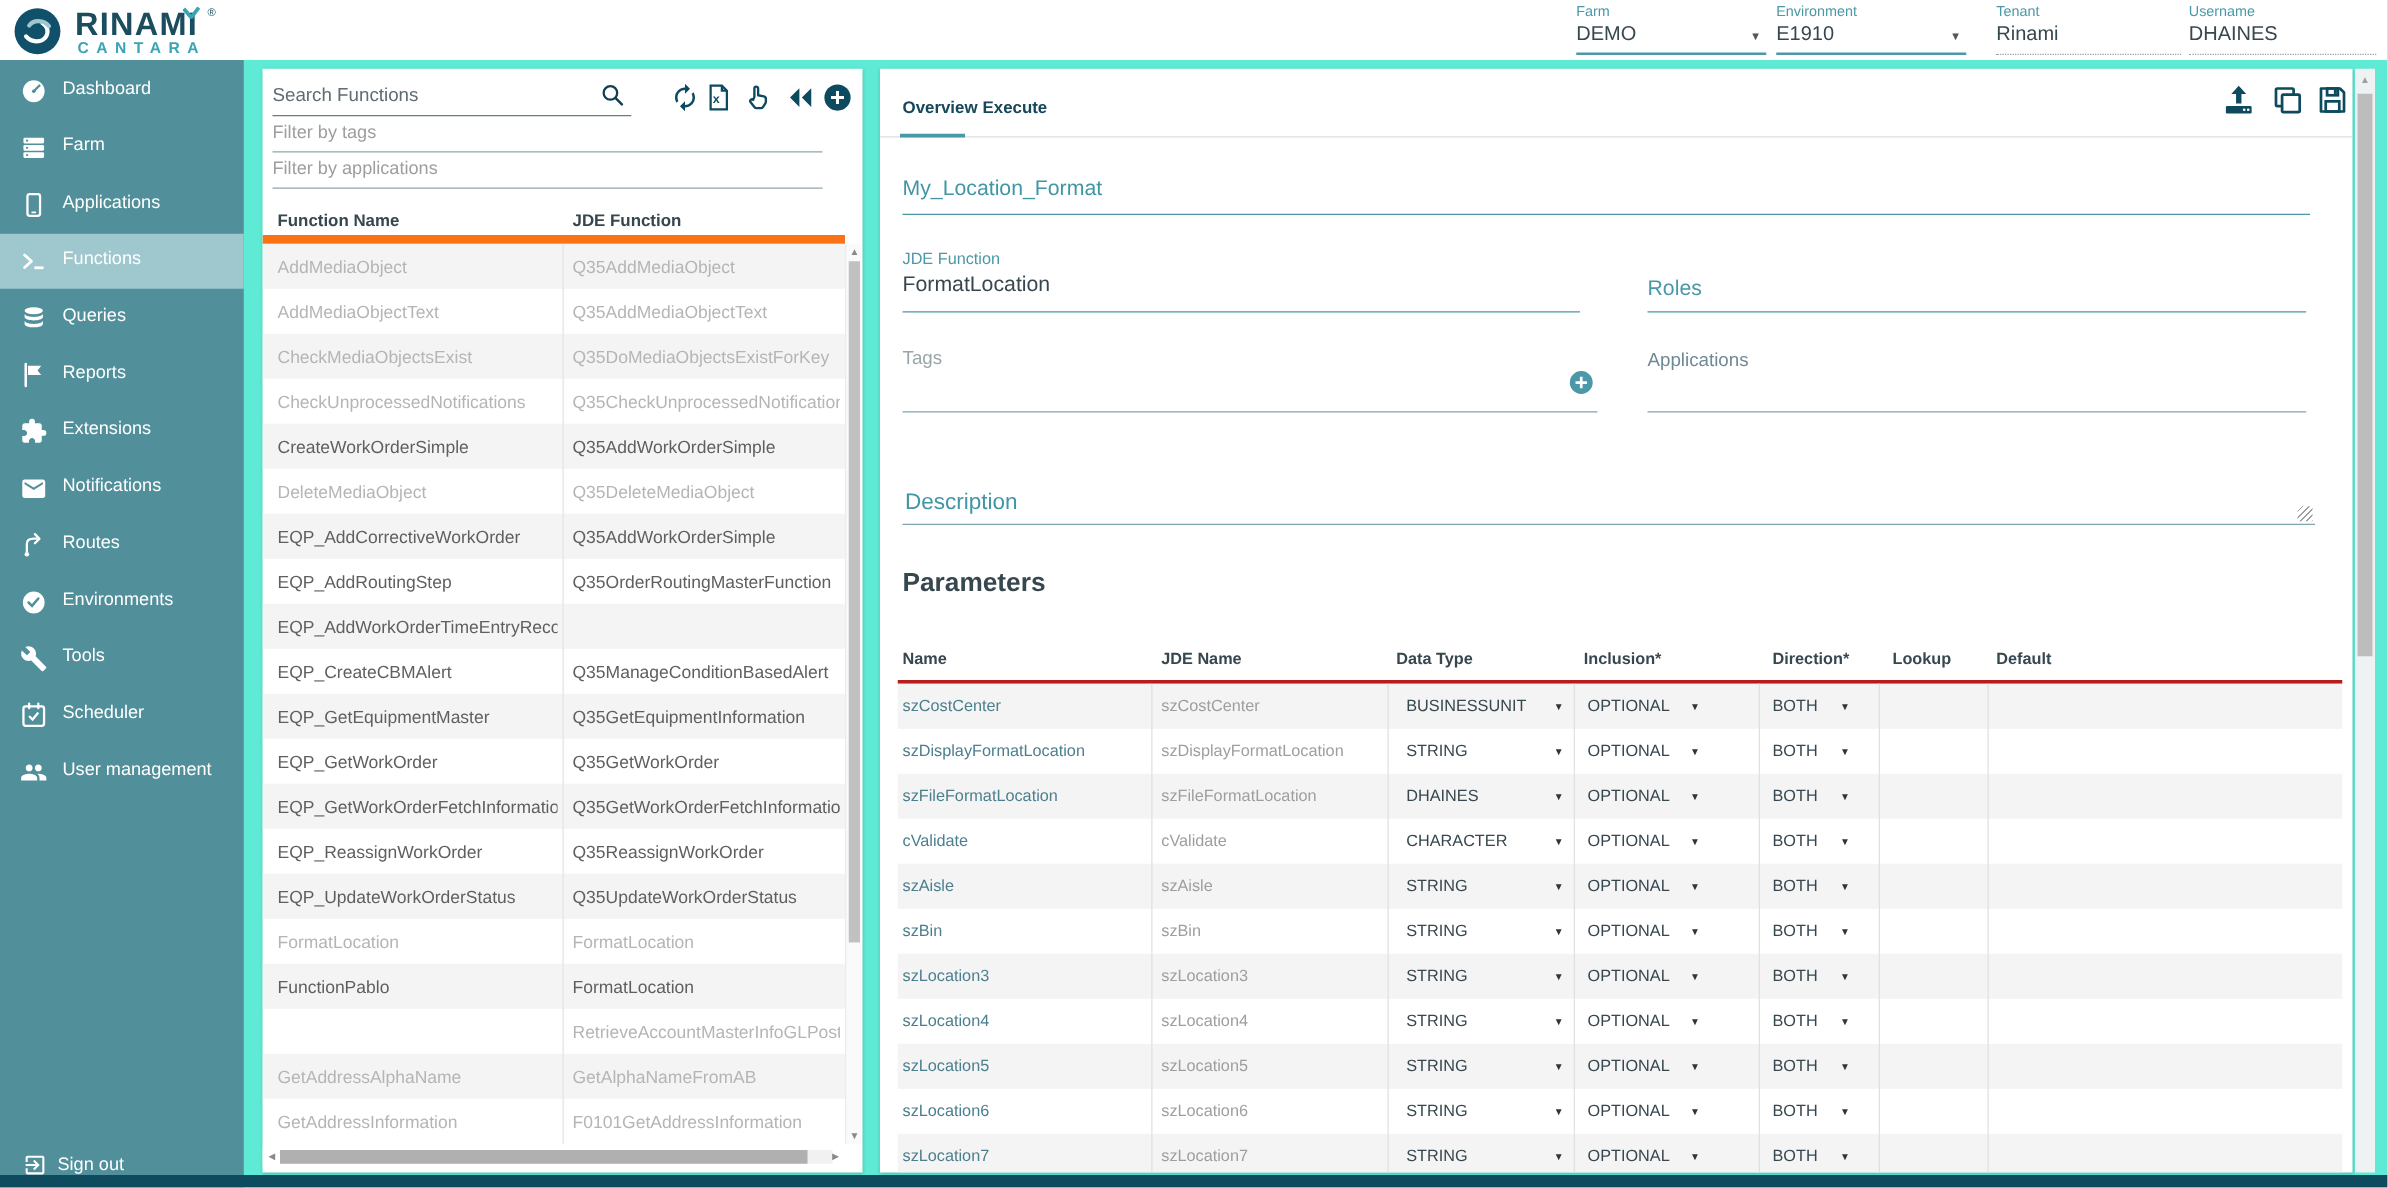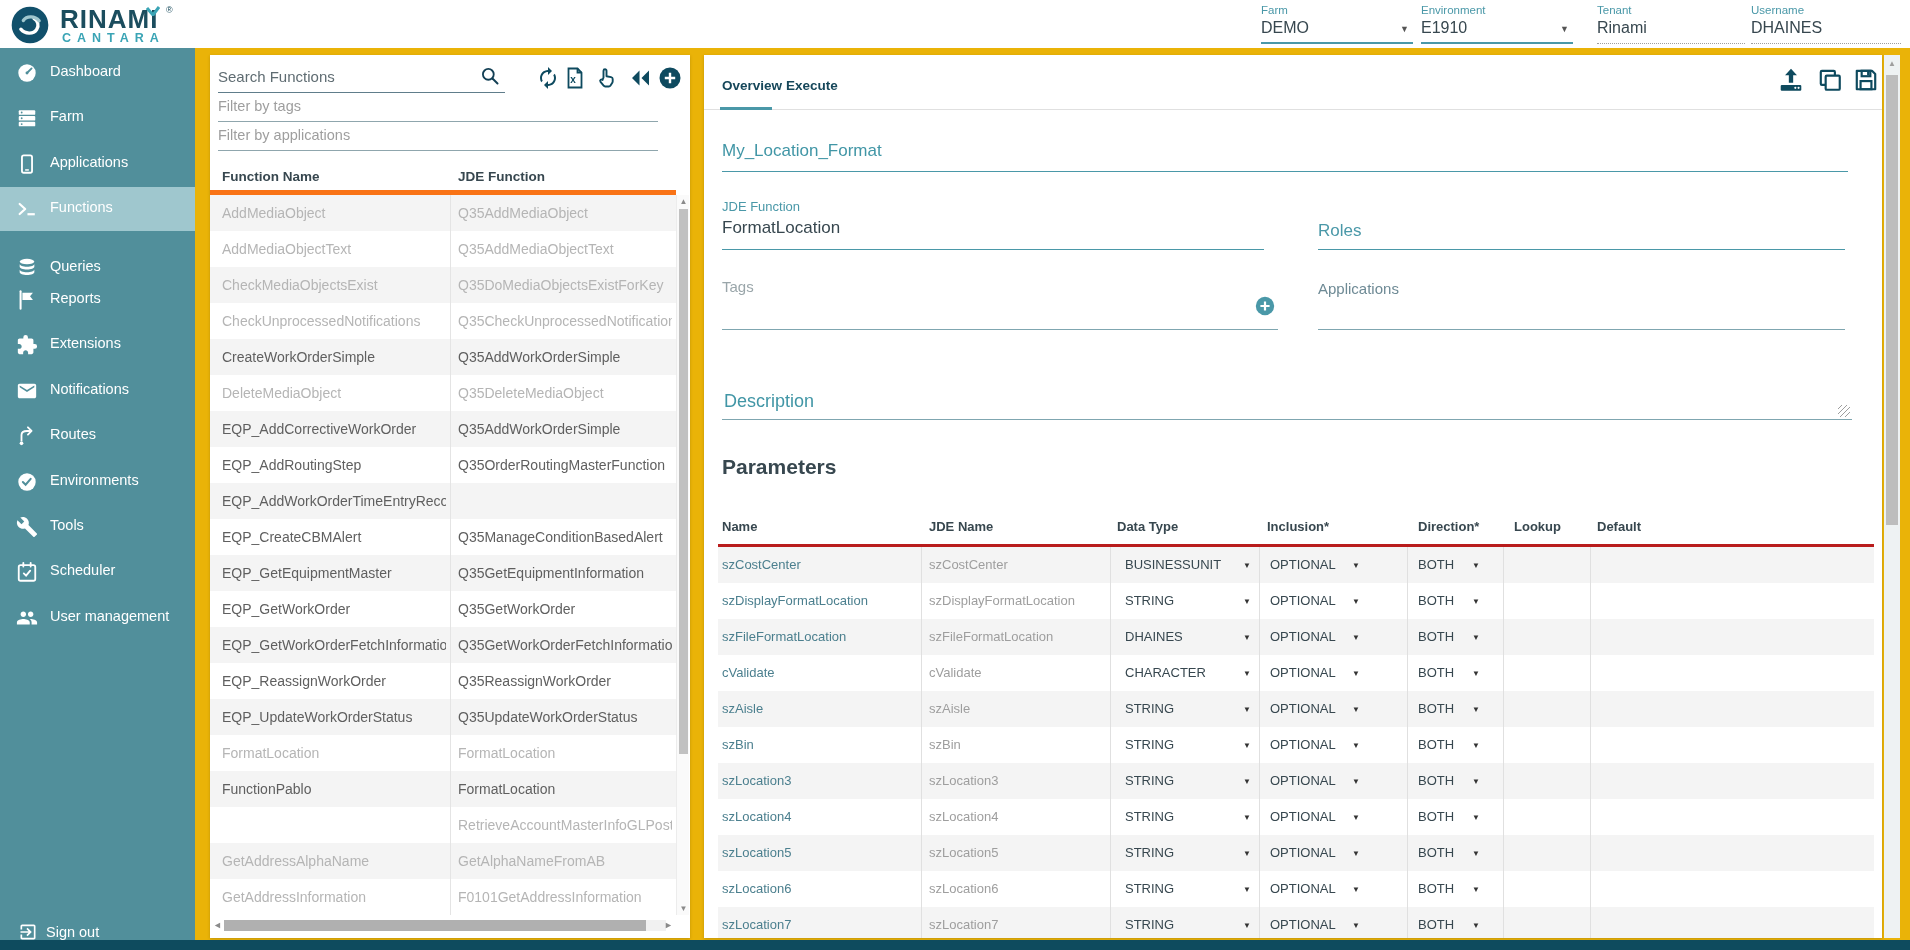--- a/index.html
+++ b/index.html
@@ -1,18 +1,18 @@
 <!DOCTYPE html>
 <html><head>
 <meta charset="utf-8">
 <style>
   * { margin:0; padding:0; box-sizing:border-box; }
   html,body { width:1910px; height:950px; }
   body { font-family:"Liberation Sans","DejaVu Sans",sans-serif; background:#d9ecf1; overflow:hidden; }
-  #app { position:relative; width:1910px; height:950px; background:#eab308; overflow:hidden; }
+  #app { position:relative; width:1910px; height:950px; background:#5eead4; overflow:hidden; }
 
   
   #topbar { position:absolute; left:0; top:0; width:1910px; height:48px; background:#ffffff; z-index:5; }
   #logo { position:absolute; left:10px; top:4px; width:220px; height:42px; }
   #logo-mark { position:absolute; left:0; top:1px; width:40px; height:40px; }
   #logo-line1 { position:absolute; left:50px; top:0px; font-size:26px; font-weight:bold; letter-spacing:1px; color:#1b4d5e; }
   #logo-reg { position:absolute; left:156px; top:1px; font-size:9px; color:#1b4d5e; }
   #logo-check { position:absolute; left:136px; top:-2px; }
   #logo-line2 { position:absolute; left:52px; top:27px; font-size:12.5px; font-weight:bold; letter-spacing:6px; color:#3aa4b5; }
   #header-fields { position:absolute; left:1261px; top:4px; display:flex; }
@@ -40,21 +40,21 @@
   #list-panel { position:absolute; left:210px; top:55px; width:480px; height:883px; background:#ffffff; box-shadow:0 1px 3px rgba(0,0,0,.18); overflow:hidden; }
   #search-text { position:absolute; left:8px; top:13px; font-size:15px; color:#5f6c72; }
   #search-underline { position:absolute; left:8px; top:37px; width:287px; border-bottom:1.5px solid #607d8b; }
   #search-icon { position:absolute; left:270px; top:11px; width:20px; height:20px; color:#123f54; }
   #filter-tags-text { position:absolute; left:8px; top:43px; font-size:14.5px; color:#9e9e9e; }
   #filter-tags-underline { position:absolute; left:8px; top:66px; width:440px; border-bottom:1px solid #8fa6ad; }
   #filter-apps-text { position:absolute; left:8px; top:72px; font-size:14.5px; color:#9e9e9e; }
   #filter-apps-underline { position:absolute; left:8px; top:95px; width:440px; border-bottom:1px solid #8fa6ad; }
   #list-toolbar { position:absolute; left:326px; top:11px; width:150px; height:26px; }
   .tb-icon { position:absolute; top:0; width:24px; height:24px; color:#0e4a5f; cursor:pointer; }
-  #list-header { position:absolute; left:0; top:100px; width:466px; height:40px; border-bottom:5px solid #f97316; }
+  #list-header { position:absolute; left:0; top:100px; width:466px; height:40px; border-bottom:7px solid #f97316; }
   #col-fn { position:absolute; left:12px; top:14px; font-size:13.5px; font-weight:bold; color:#37474f; }
   #col-jde { position:absolute; left:248px; top:14px; font-size:13.5px; font-weight:bold; color:#37474f; }
   #list-rows { position:absolute; left:0; top:140px; width:466px; height:720px; overflow:hidden; }
   .lrow { position:relative; width:466px; height:36px; cursor:pointer; }
   .lrow.alt { background:#f4f4f4; }
   .lrow .c1 { position:absolute; left:12px; top:0; width:224px; line-height:36px; font-size:14px; color:#5f5f5f; white-space:nowrap; overflow:hidden; }
   .lrow .c2 { position:absolute; left:248px; top:0; width:214px; line-height:36px; font-size:14px; color:#5f5f5f; white-space:nowrap; overflow:hidden; }
   .lrow.dim .c1, .lrow.dim .c2 { color:#b5b5b5; }
   #list-colsep { position:absolute; left:240px; top:140px; width:1px; height:720px; background:#e4e4e4; }
   #list-vscroll { position:absolute; left:466px; top:140px; width:13px; height:720px; background:#fafafa; border-left:1px solid #ececec; }
@@ -186,21 +186,21 @@
             </svg></span>
           <span class="s-label">Applications</span>
         </div>
         <div class="side-item active" style="top: 139px;">
           <span class="s-icon"><svg viewBox="0 0 24 24" width="100%" height="100%">
               <path d="M4 6.5l6 5.5-6 5.5" stroke="currentColor" stroke-width="2.4" fill="none" stroke-linecap="round" stroke-linejoin="round"></path>
               <rect x="12.5" y="16.5" width="8" height="2.4" fill="currentColor"></rect>
             </svg></span>
           <span class="s-label">Functions</span>
         </div>
-        <div class="side-item" style="top: 198px;">
+        <div class="side-item" style="top: 185px;">
           <span class="s-icon"><svg viewBox="0 0 24 24" width="100%" height="100%" fill="currentColor">
               <ellipse cx="12" cy="5" rx="8" ry="3"></ellipse>
               <path d="M4 7.5c0 1.7 3.6 3 8 3s8-1.3 8-3v3c0 1.7-3.6 3-8 3s-8-1.3-8-3z"></path>
               <path d="M4 13.5c0 1.7 3.6 3 8 3s8-1.3 8-3v3c0 1.7-3.6 3-8 3s-8-1.3-8-3z"></path>
             </svg></span>
           <span class="s-label">Queries</span>
         </div>
         <div class="side-item" style="top: 230px;">
           <span class="s-icon"><svg viewBox="0 0 24 24" width="100%" height="100%">
               <path d="M5 2.5v19" stroke="currentColor" stroke-width="2.2" stroke-linecap="round"></path>

